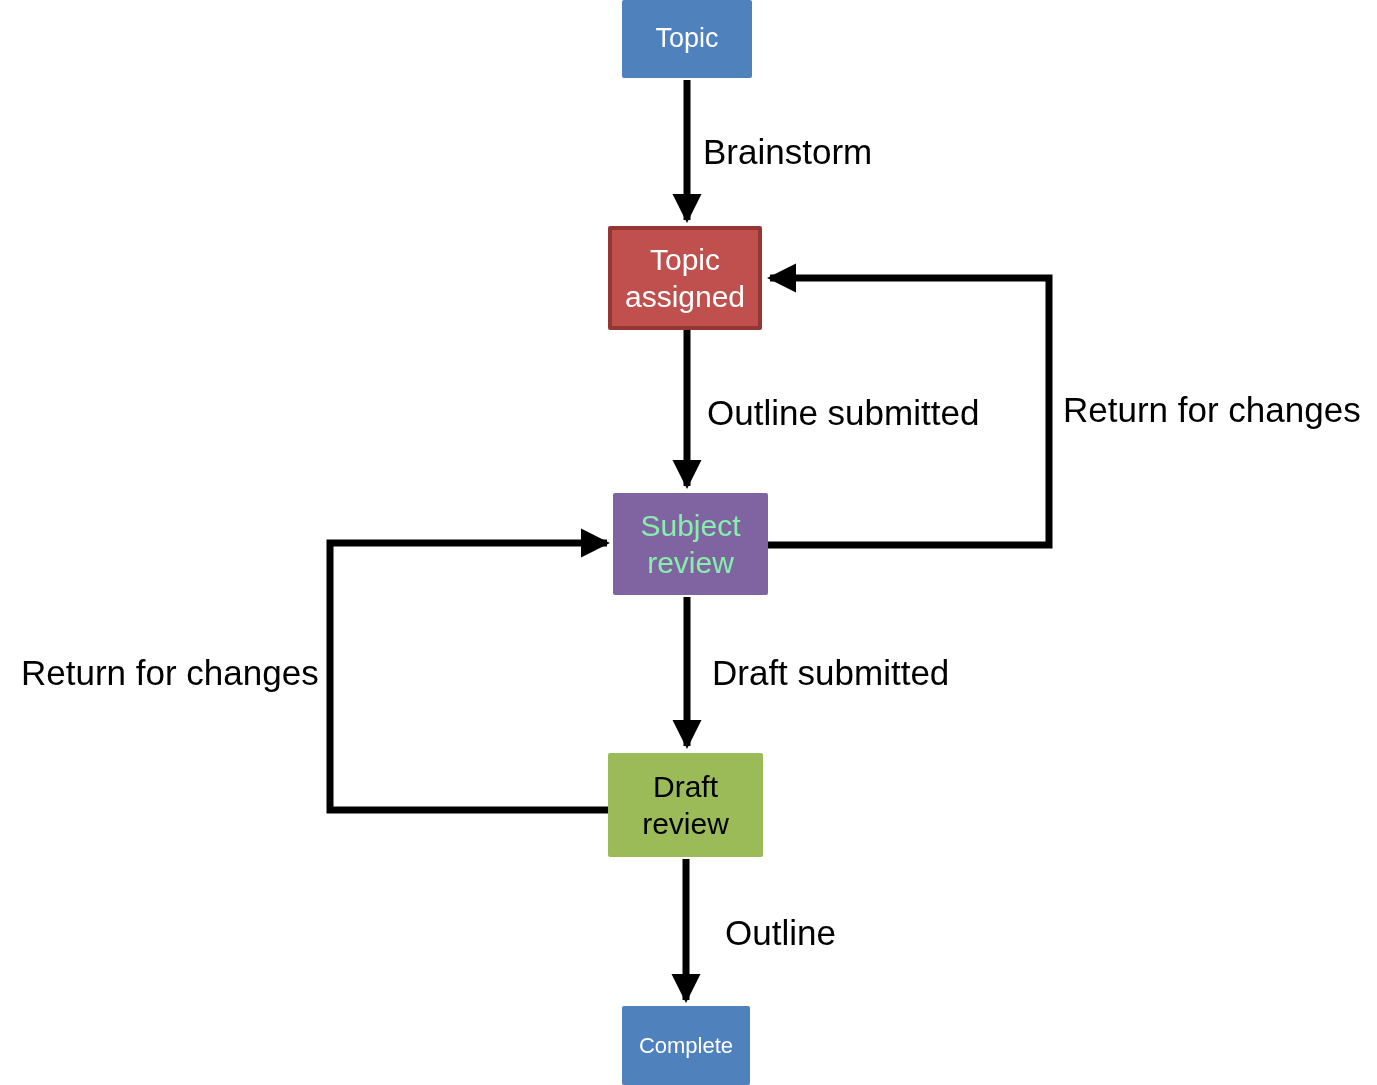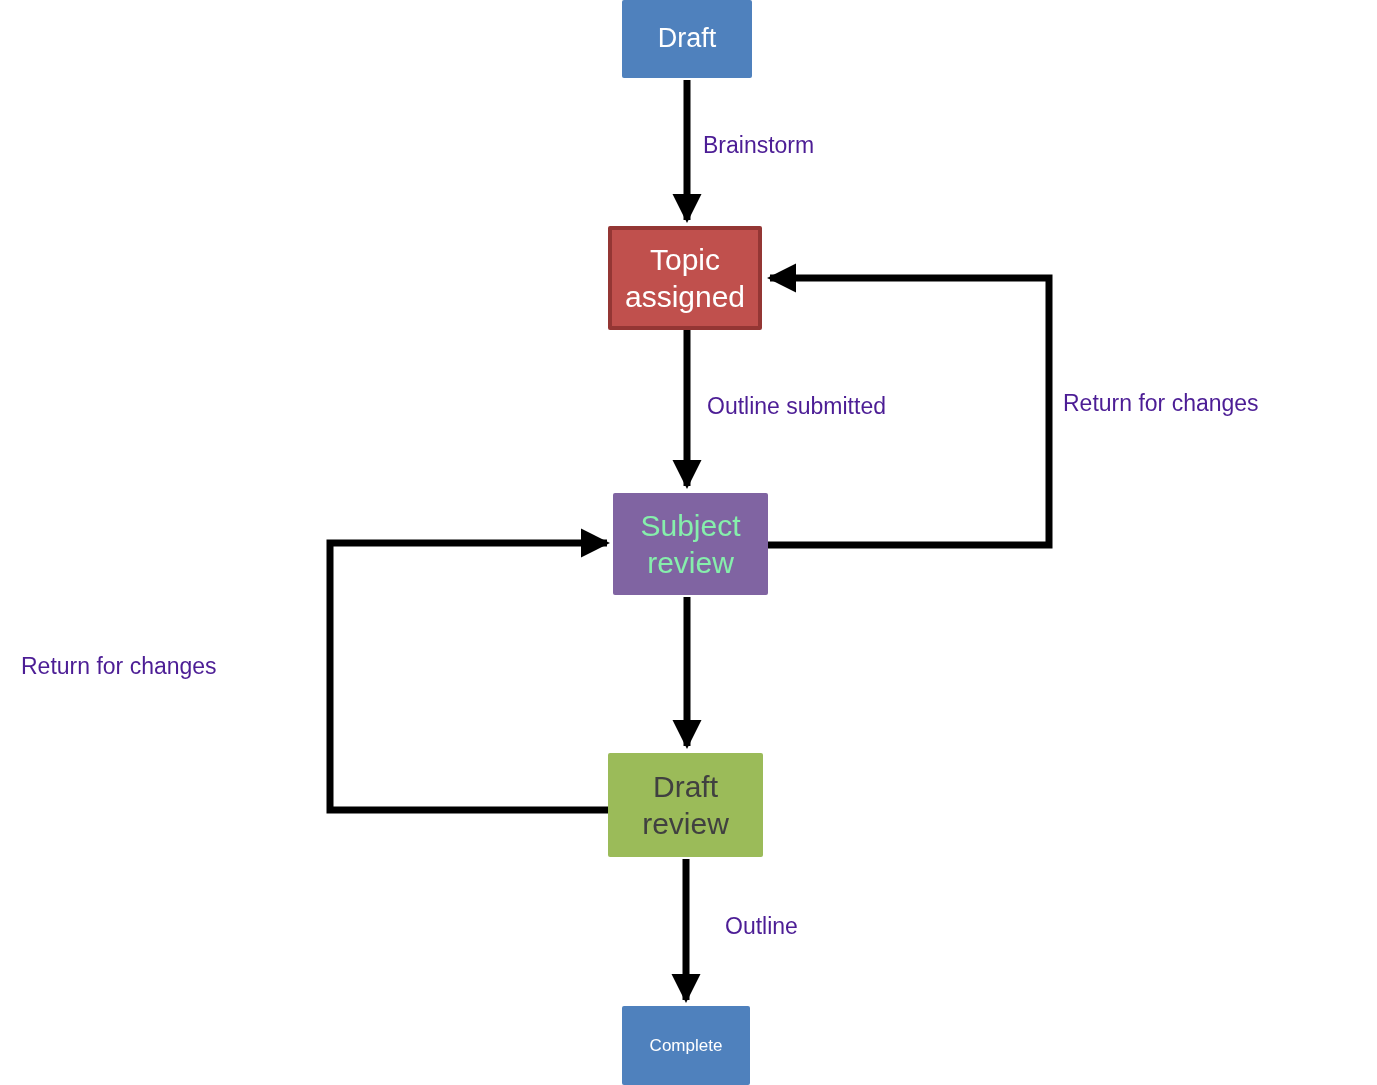--- a/index.html
+++ b/index.html
@@ -17,25 +17,25 @@
     text-align:center;
     color:#ffffff;
     border-radius:2px;
     box-sizing:border-box;
     line-height:1.25;
   }
   #node-start{left:622px;top:0;width:130px;height:78px;font-size:27px;}
   #node-topic{left:608px;top:226px;width:154px;height:104px;font-size:30px;}
   #node-subject{left:613px;top:493px;width:155px;height:102px;font-size:30px;}
   #node-draft{left:608px;top:753px;width:155px;height:104px;font-size:30px;}
-  #node-complete{left:622px;top:1006px;width:128px;height:79px;font-size:17px;}
+  #node-complete{left:622px;top:1006px;width:128px;height:79px;font-size:22px;}
   .edge-label{
     position:absolute;
-    font-size:23px;
-    color:#4c1d95;
+    font-size:35px;
+    color:#000000;
     white-space:nowrap;
   }
   #label-brainstorm{left:703px;top:132px;}
   #label-outline{left:707px;top:393px;}
   #label-return-right{left:1063px;top:390px;}
   #label-draft{left:712px;top:653px;}
   #label-return-left{left:21px;top:653px;}
   #label-approved{left:725px;top:913px;}
 </style>
 </head>
@@ -53,38 +53,39 @@
       <path d="M687,80 L687,220" marker-end="url(#arrow)"></path>
       <path d="M687,330 L687,486" marker-end="url(#arrow)"></path>
       <path d="M687,597 L687,746" marker-end="url(#arrow)"></path>
       <path d="M686,859 L686,1000" marker-end="url(#arrow)"></path>
       <path d="M768,545 L1049,545 L1049,278 L770,278" marker-end="url(#arrow)"></path>
       <path d="M608,810 L330,810 L330,543 L607,543" marker-end="url(#arrow)"></path>
     </g>
   </svg>
 
   <div class="node" id="node-start" style="background: rgb(79, 129, 189); color: rgb(255, 255, 255);">
-    <span>Draft</span>
+    <span>Topic</span>
   </div>
 
   <div class="node" id="node-topic" style="background: rgb(192, 80, 77); color: rgb(255, 255, 255); border: 4px solid rgb(148, 54, 52);">
     <span>Topic assigned</span>
   </div>
 
   <div class="node" id="node-subject" style="background: rgb(128, 100, 162); color: #86efac;">
     <span>Subject review</span>
   </div>
 
-  <div class="node" id="node-draft" style="background: rgb(155, 187, 89); color: #404040;">
+  <div class="node" id="node-draft" style="background: rgb(155, 187, 89); color: #000000;">
     <span>Draft review</span>
   </div>
 
   <div class="node" id="node-complete" style="background: rgb(79, 129, 189); color: rgb(255, 255, 255);">
     <span>Complete</span>
   </div>
 
   <div class="edge-label" id="label-brainstorm">Brainstorm</div>
   <div class="edge-label" id="label-outline">Outline submitted</div>
   <div class="edge-label" id="label-return-right">Return for changes</div>
+  <div class="edge-label" id="label-draft">Draft submitted</div>
   <div class="edge-label" id="label-return-left">Return for changes</div>
   <div class="edge-label" id="label-approved">Outline</div>
 
 </div>
 
 </body></html>

